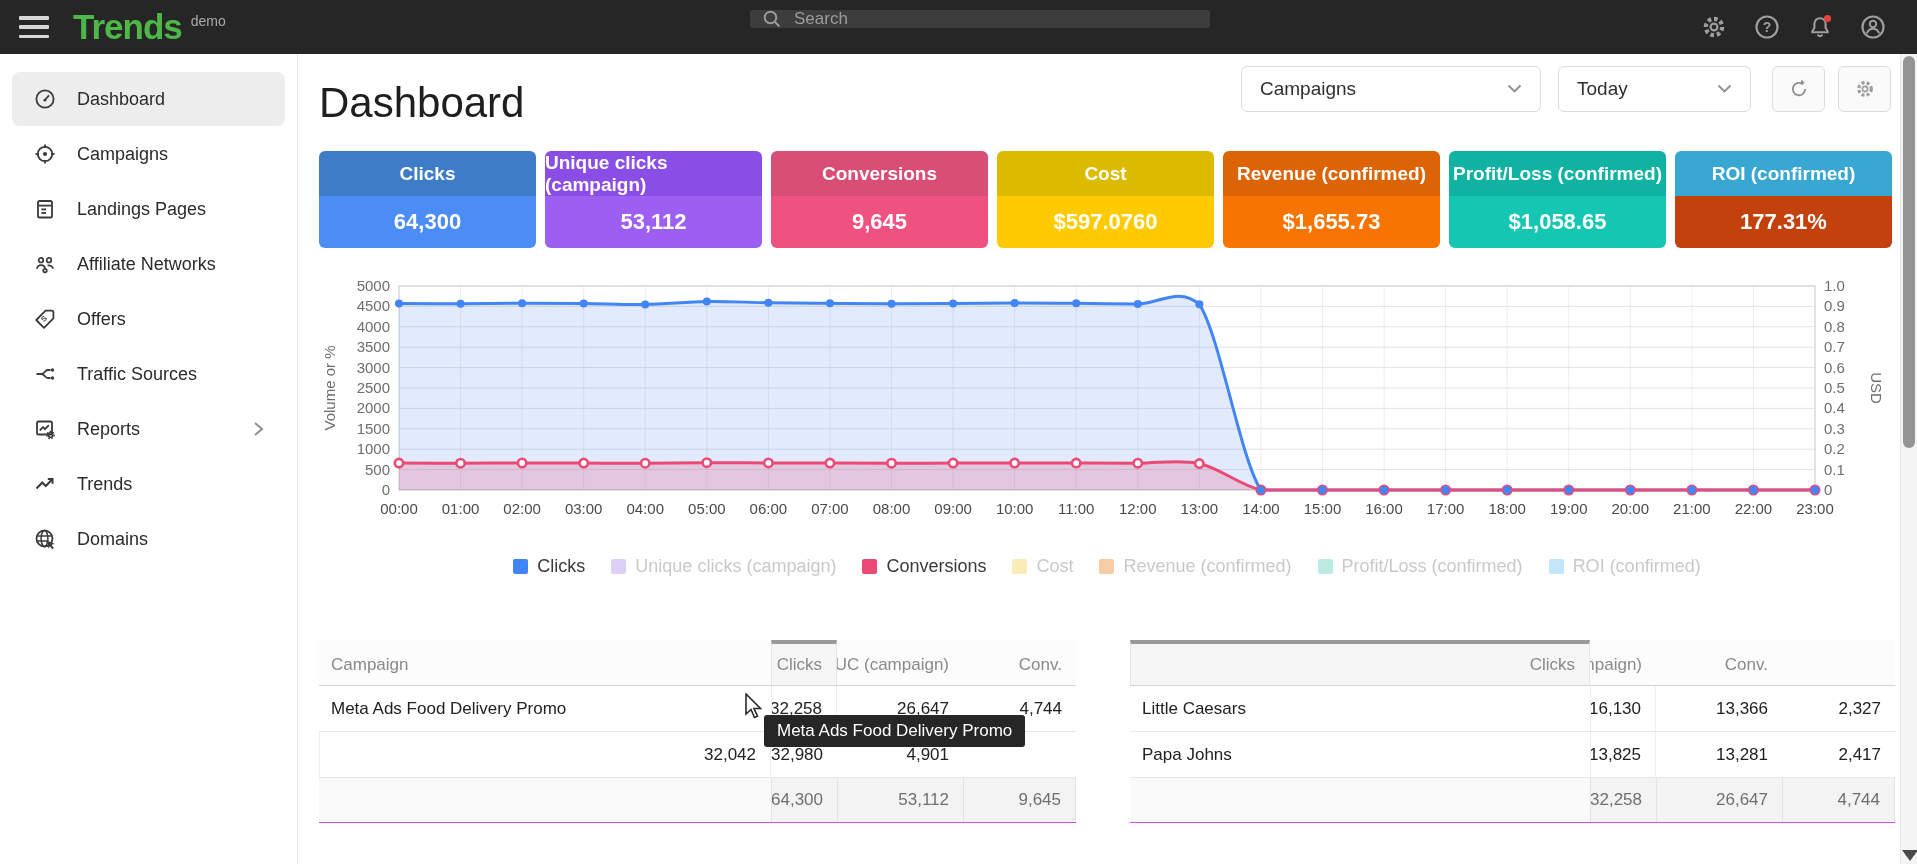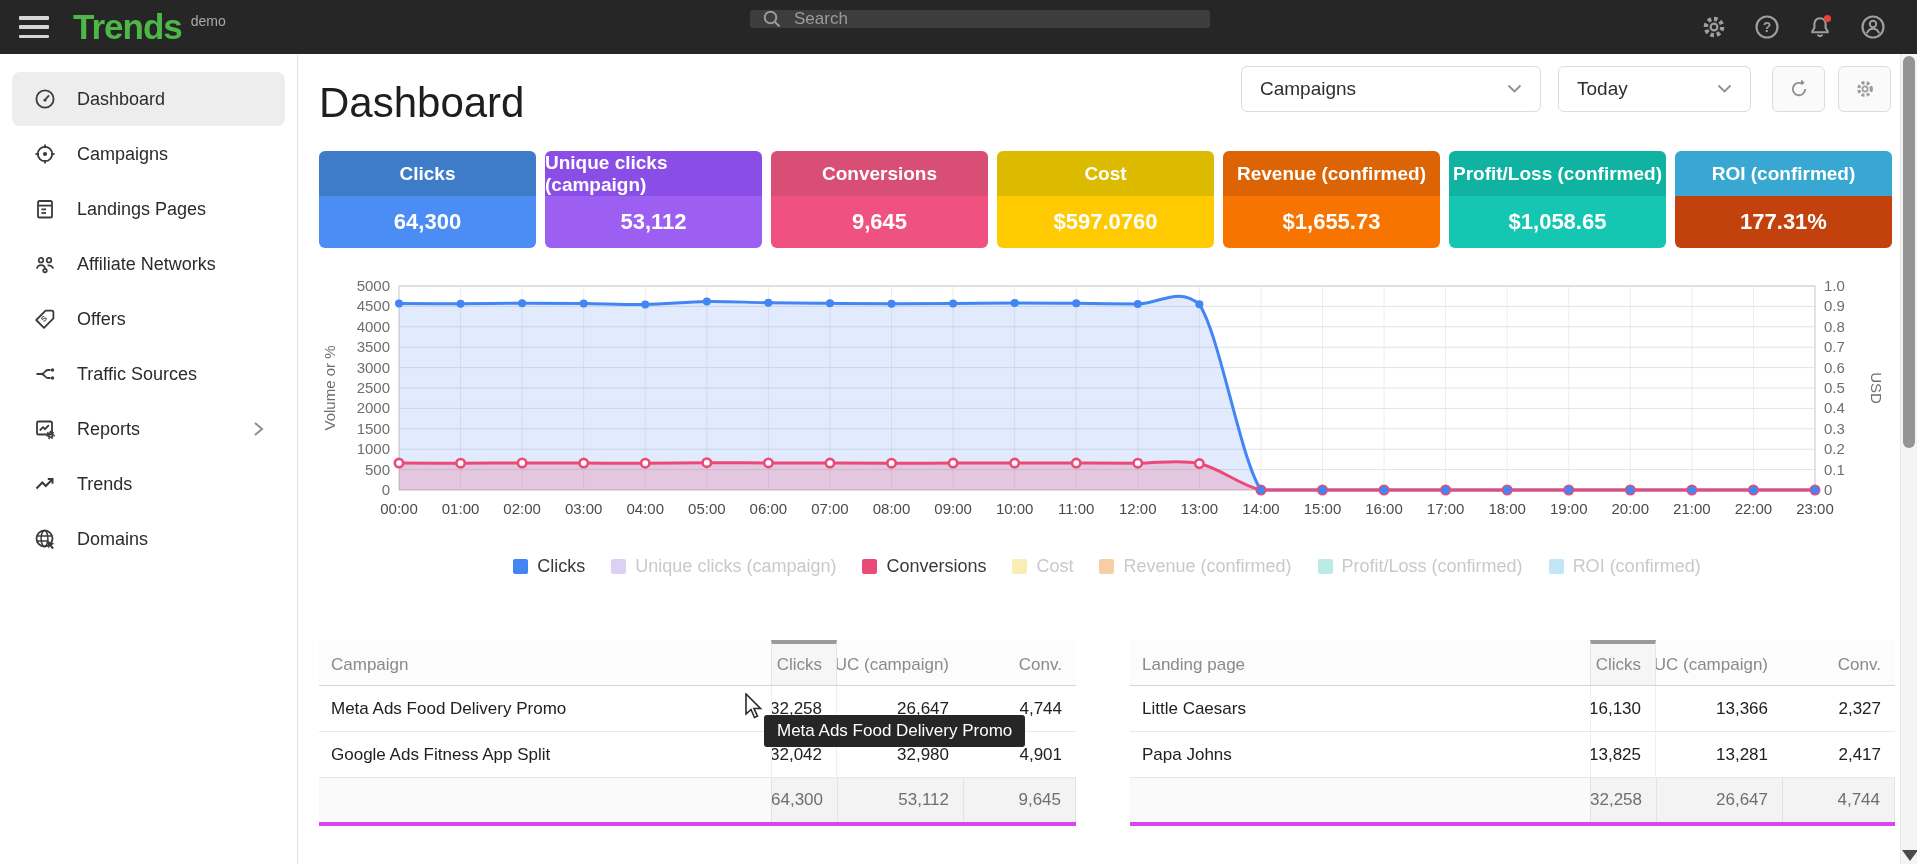--- a/index.html
+++ b/index.html
@@ -49,21 +49,21 @@
                    font-size:22px; font-weight:700; }
 
   
   .chart-wrap { position:absolute; left:319px; top:268px; width:1576px; height:262px; }
   .legend { position:absolute; left:319px; top:556px; width:1576px; display:flex;
             justify-content:center; gap:26px; align-items:center; }
   .legend-item { display:flex; align-items:center; gap:9px; font-size:18px; cursor:pointer; }
   .legend-swatch { width:15px; height:15px; border-radius:2px; }
 
   
-  .dtable { position:absolute; top:640px; border-bottom:4px solid #d946ef; font-size:17px; }
+  .dtable { position:absolute; top:640px; border-bottom:1px solid #d946ef; font-size:17px; }
   .trow { display:grid; grid-template-columns:1fr 66px 126px 113px; }
   .tcell { display:flex; align-items:center; height:45px; padding:0 12px; white-space:nowrap; overflow:hidden; }
   .tcell.num { justify-content:flex-end; padding-right:14px; }
   .thead .tcell { color:#8a8a8a; border-top:4px solid transparent; height:45px; }
   .thead { border-bottom:1px solid #d5d5d5; background:#fcfcfc; }
   .thead .sorted { border-top:4px solid #9a9a9a; background:#f6f6f6;
                    border-left:1px solid #e6e6e6; border-right:1px solid #e6e6e6; }
   .tbody .trow { border-bottom:1px solid #e8e8e8; color:#212121; background:#fff; }
   .tbody .col-sorted { border-left:1px solid #efefef; border-right:1px solid #efefef; }
   .tfoot { background:#fafafa; color:#6f6f6f; }
@@ -459,36 +459,34 @@
         <div class="tcell num">Conv.</div>
       </div>
       <div class="tbody">
         <div class="trow">
           <div class="tcell">Meta Ads Food Delivery Promo</div>
           <div class="tcell num col-sorted">32,258</div>
           <div class="tcell num">26,647</div>
           <div class="tcell num">4,744</div>
         </div>
         <div class="trow">
-          <div class="tcell">Google Ads Fitness App Split</div>
           <div class="tcell num col-sorted">32,042</div>
           <div class="tcell num">32,980</div>
           <div class="tcell num">4,901</div>
         </div>
       </div>
       <div class="trow tfoot">
         <div class="tcell"></div>
         <div class="tcell num">64,300</div>
         <div class="tcell num">53,112</div>
         <div class="tcell num">9,645</div>
       </div>
     </div>
   <div class="dtable" id="table-1" style="left:1130px; width:765px;">
       <div class="trow thead">
-        <div class="tcell">Landing page</div>
         <div class="tcell num sorted">Clicks</div>
         <div class="tcell num">UC (campaign)</div>
         <div class="tcell num">Conv.</div>
       </div>
       <div class="tbody">
         <div class="trow">
           <div class="tcell">Little Caesars</div>
           <div class="tcell num col-sorted">16,130</div>
           <div class="tcell num">13,366</div>
           <div class="tcell num">2,327</div>

